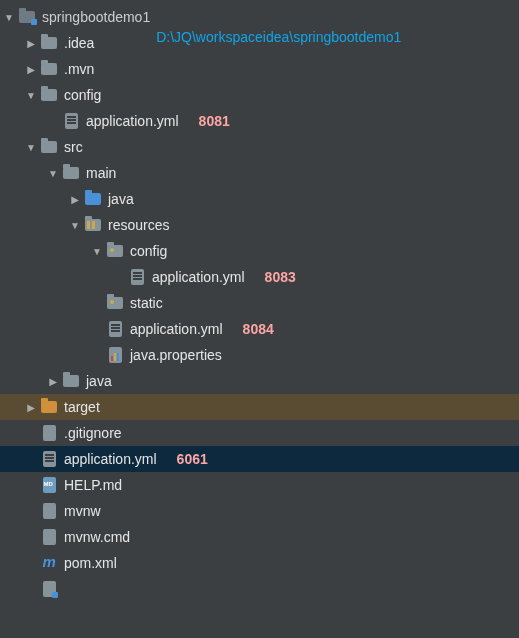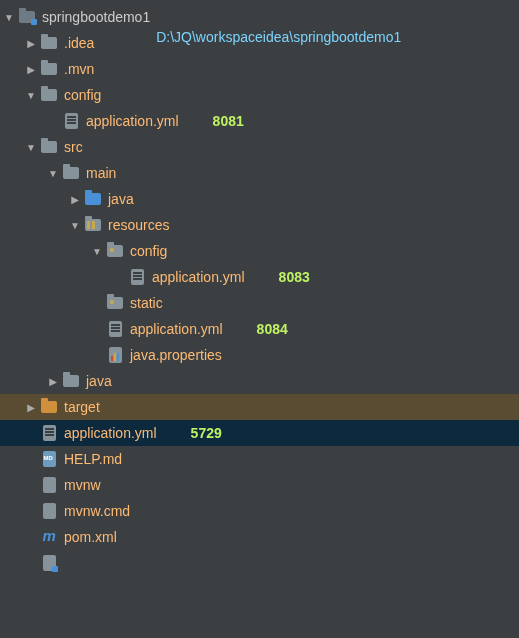--- a/index.html
+++ b/index.html
@@ -40,26 +40,26 @@
   .arrow.empty { visibility: hidden; }
   .ico {
     width: 18px;
     height: 18px;
     display: inline-flex;
     justify-content: center;
     align-items: center;
     margin-right: 6px;
     flex-shrink: 0;
   }
-  .label { color: #fdba74; }
+  .label { color: #e5e5e5; }
   .label.bold { font-weight: normal; color: #cccccc; }
-  .path { color: #7dd3fc; margin-left: 6px; margin-top: 40px; }
+  .path { color: #0ea5e9; margin-left: 6px; margin-top: 40px; }
   .ann {
-    color: #bef264;
-    margin-left: 34px;
+    color: #fca5a5;
+    margin-left: 20px;
     font-weight: bold;
   }
   
   .lv0 { padding-left: 4px; }
   .lv1 { padding-left: 26px; }
   .lv2 { padding-left: 48px; }
   .lv3 { padding-left: 70px; }
   .lv4 { padding-left: 92px; }
   .lv5 { padding-left: 114px; }
 
@@ -297,28 +297,35 @@
   </div>
 
   <div class="row lv1 sel-orange">
     <span class="arrow">▶</span>
     <span class="ico">
         <span class="folder orange"></span>
       </span>
     <span class="label">target</span>
   </div>
 
+  <div class="row lv1">
+    <span class="arrow empty">▶</span>
+    <span class="ico">
+        <span class="file"></span>
+      </span>
+    <span class="label">.gitignore</span>
+  </div>
 
   <div class="row lv1 sel-blue">
     <span class="arrow empty">▶</span>
     <span class="ico">
         <span class="file yml"></span>
       </span>
     <span class="label">application.yml</span>
-    <span class="ann">5729</span>
+    <span class="ann">6061</span>
   </div>
 
   <div class="row lv1">
     <span class="arrow empty">▶</span>
     <span class="ico">
         <span class="file md"></span>
       </span>
     <span class="label">HELP.md</span>
   </div>
 

